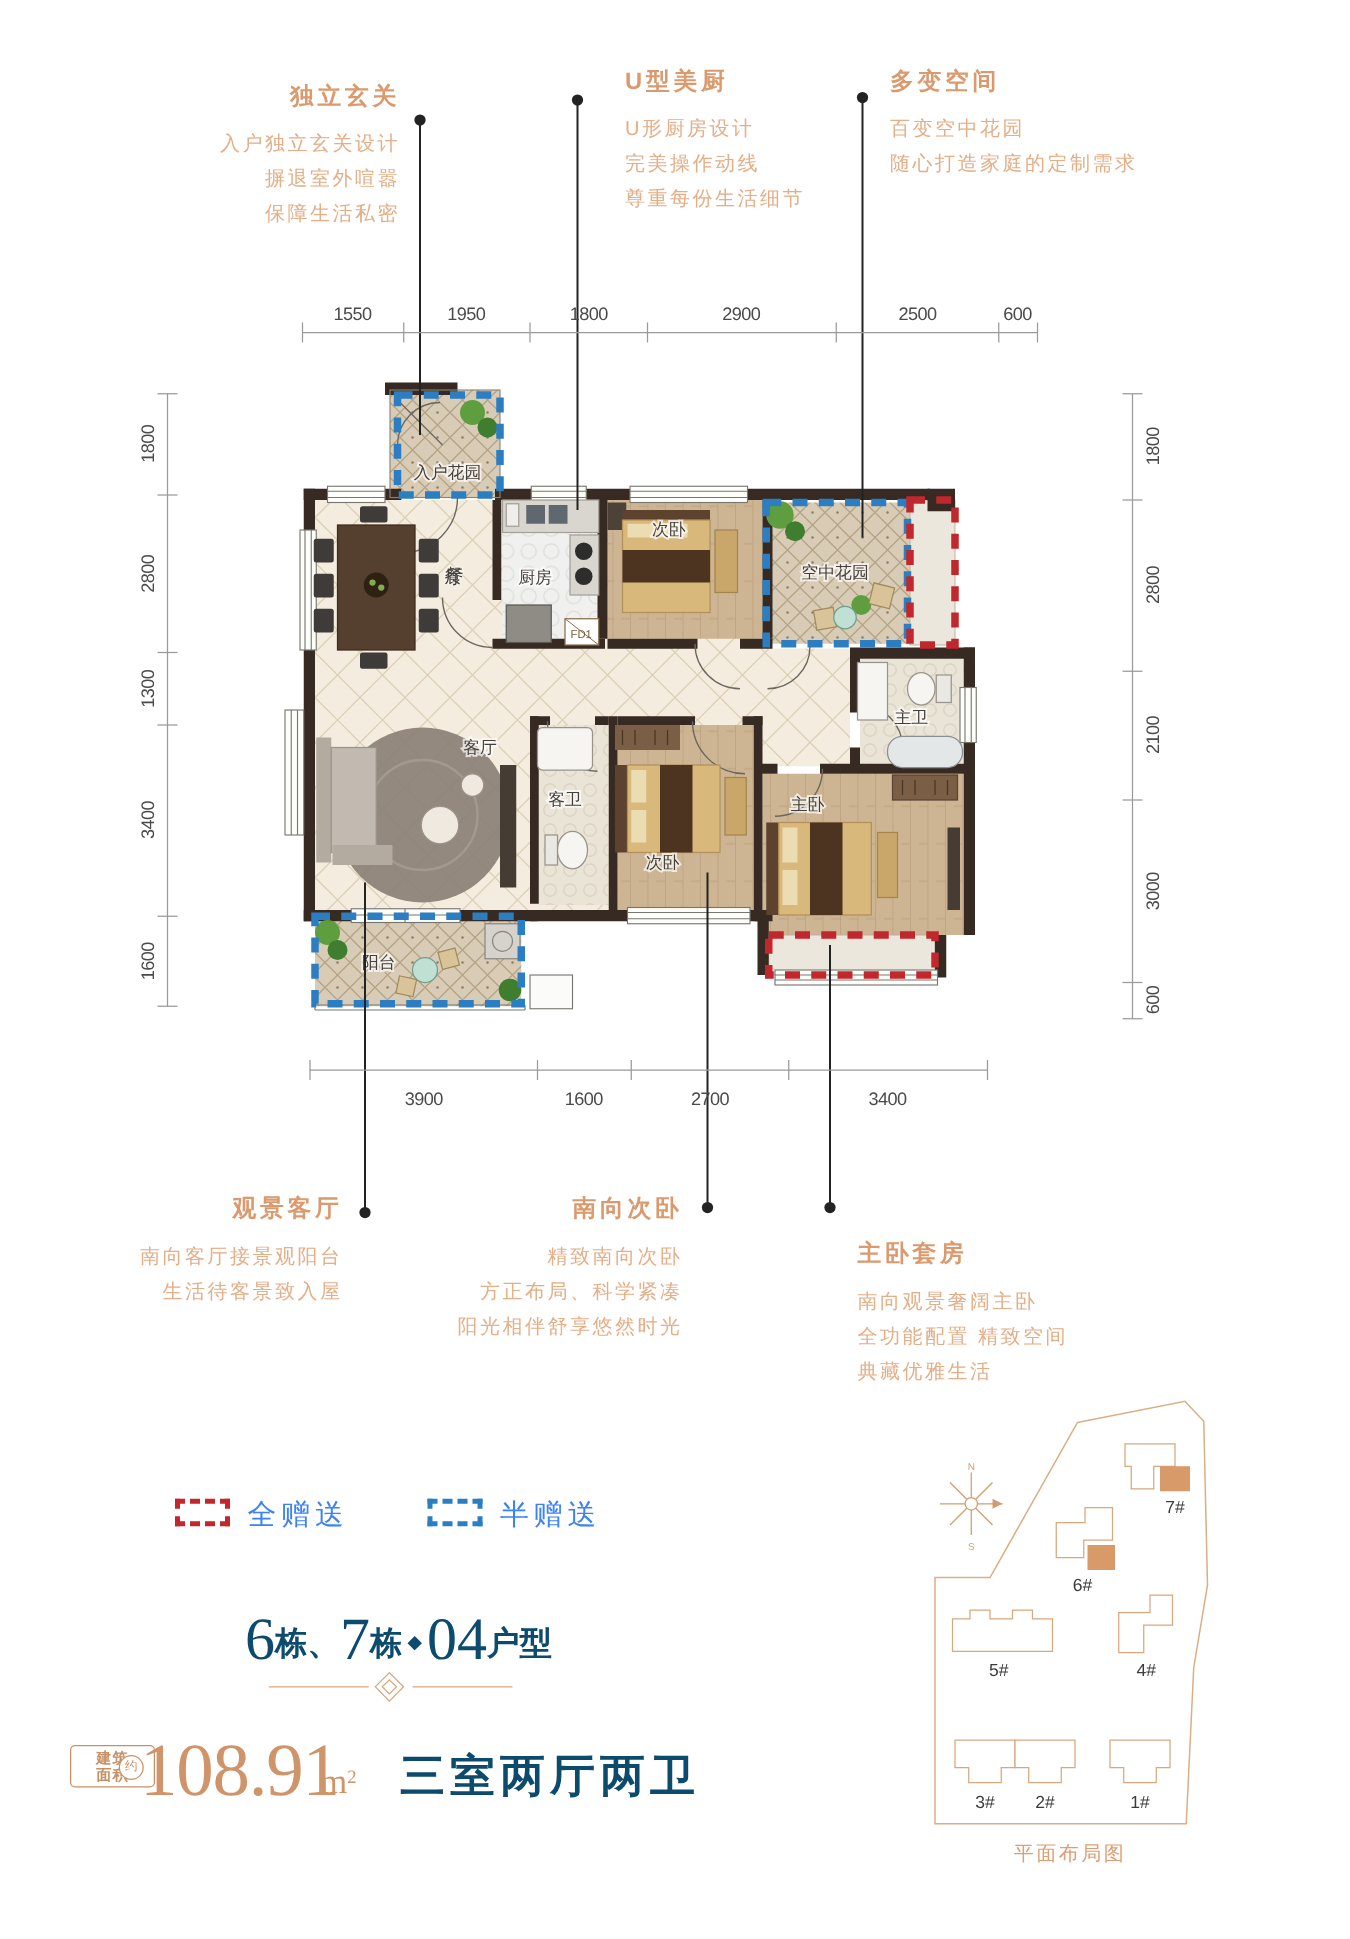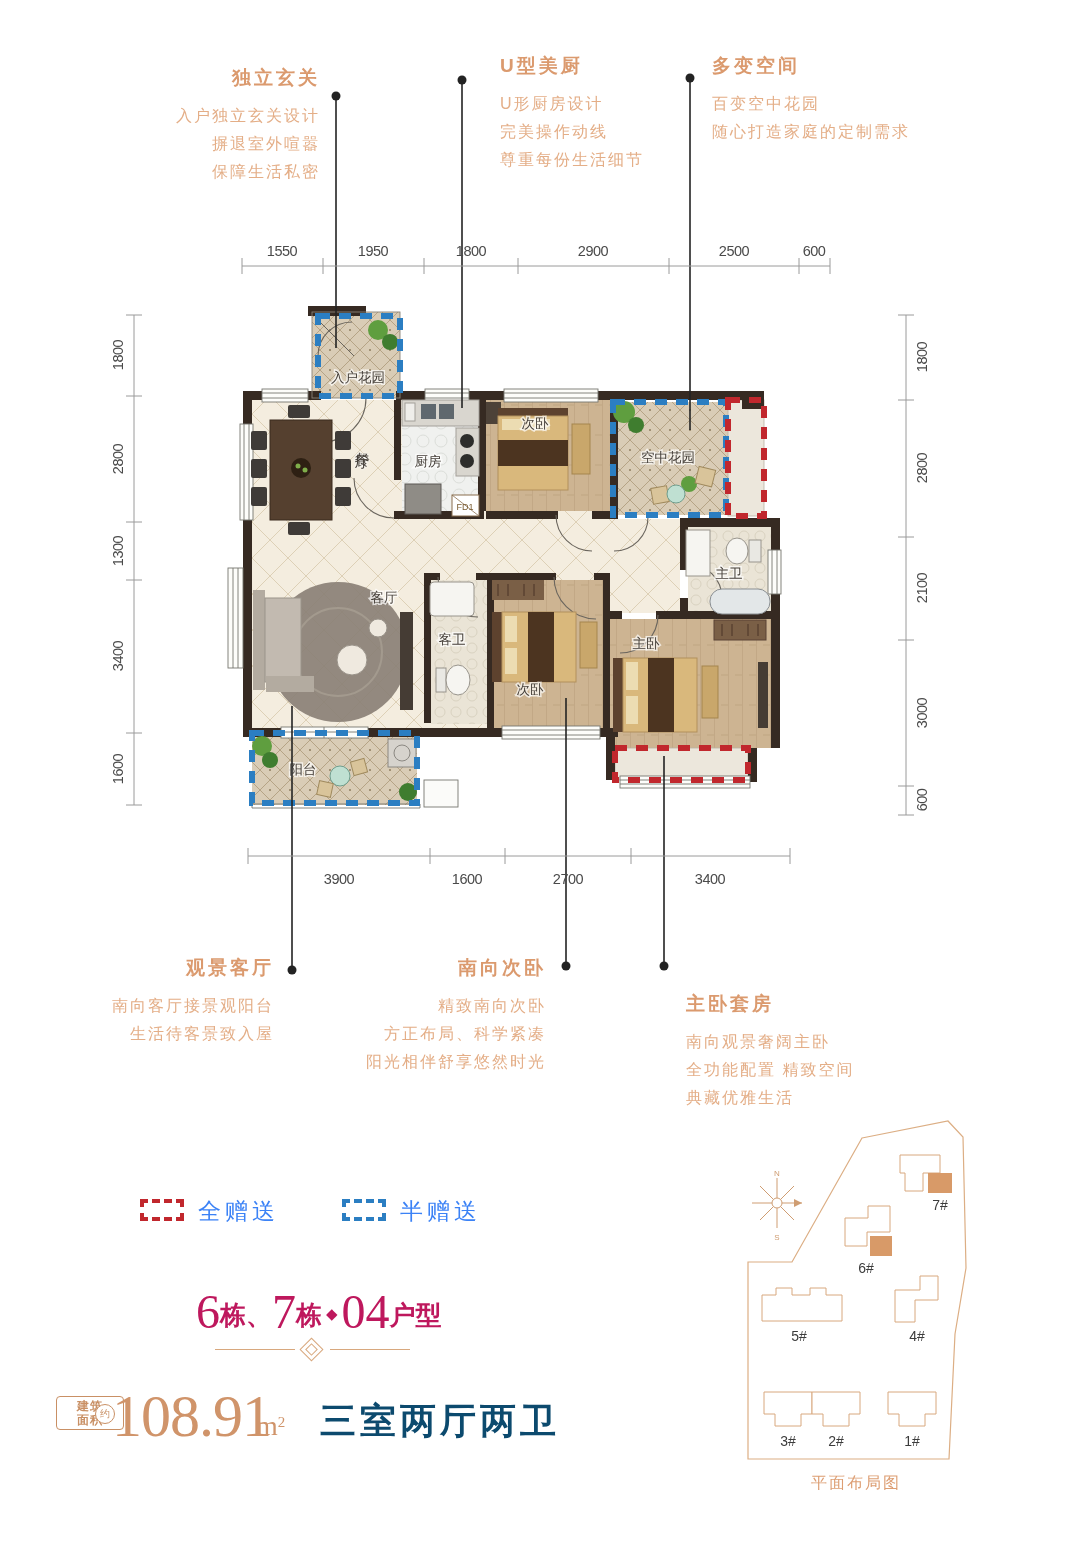--- a/index.html
+++ b/index.html
@@ -15,21 +15,21 @@
   .callout-line{font-size:16px;color:#e4ae87;letter-spacing:2px;line-height:28px;}
   .callout .gap{height:8px;}
 
   
   .legend-box{position:absolute;width:36px;height:14px;}
   .legend-box.full{border:4px dashed #c1272d;}
   .legend-box.half{border:4px dashed #2b7ec2;}
   .legend-label{position:absolute;font-size:23px;color:#3b82f6;letter-spacing:4px;}
 
   
-  .unit-title{position:absolute;left:196px;top:1288px;width:260px;white-space:nowrap;color:#be185d;}
+  .unit-title{position:absolute;left:196px;top:1288px;width:260px;white-space:nowrap;color:#0c4a6e;}
   .unit-title .tnum{font-family:"Liberation Serif",serif;font-size:48px;line-height:48px;vertical-align:baseline;}
   .unit-title .tcjk{font-size:26px;font-weight:600;vertical-align:baseline;position:relative;top:-4px;}
   .unit-title .tdia{font-size:15px;vertical-align:middle;position:relative;top:-10px;padding:0 4px;}
   .divider-line{position:absolute;height:1px;background:#d8a87e;top:1349px;}
   .ornament{position:absolute;left:303px;top:1341px;width:15px;height:15px;
             border:1.5px solid #d8a87e;transform:rotate(45deg);}
   .ornament::after{content:"";position:absolute;left:3px;top:3px;width:7px;height:7px;border:1px solid #d8a87e;}
 
   
   .area-badge{position:absolute;left:56px;top:1396px;width:38px;border:1.5px solid #c99065;

